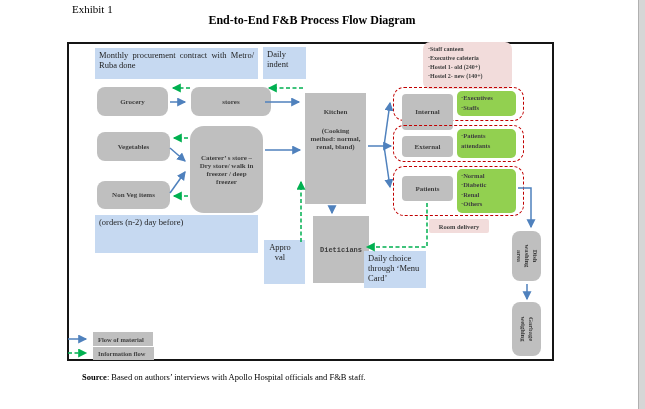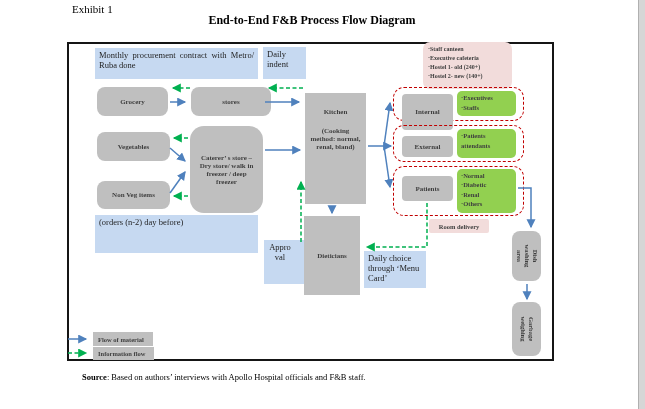--- a/index.html
+++ b/index.html
@@ -72,21 +72,21 @@
   </div>
 </div>
 
 <div class="abs note" style="left:95px;top:215px;width:163px;height:38px;">
   <div>(orders (n-2) day before)</div>
 </div>
 <div class="abs note" style="left:264px;top:240px;width:41px;height:44px;display:flex;justify-content:flex-start;">
   <div style="width:24px;overflow-wrap:anywhere;text-align:center;">Approval</div>
 </div>
 
-<div class="abs gray r12 lbl7" style="left:304px;top:216px;width:56px;height:79px;">
+<div class="abs gray r12 lbl7" style="left:313px;top:216px;width:56px;height:67px;font-family:Liberation Mono, monospace;">
   <span>Dieticians</span>
 </div>
 <div class="abs note" style="left:364px;top:251px;width:62px;height:37px;">
   <span>Daily choice through ‘Menu Card’</span>
 </div>
 <div class="abs pink" style="left:429px;top:219px;width:60px;height:14px;font-size:6.5px;display:flex;align-items:center;justify-content:center;border-radius:2px;">
   <span>Room delivery</span>
 </div>
 
 <div class="abs dashed" style="left:393px;top:87px;width:131px;height:34px;"></div>

